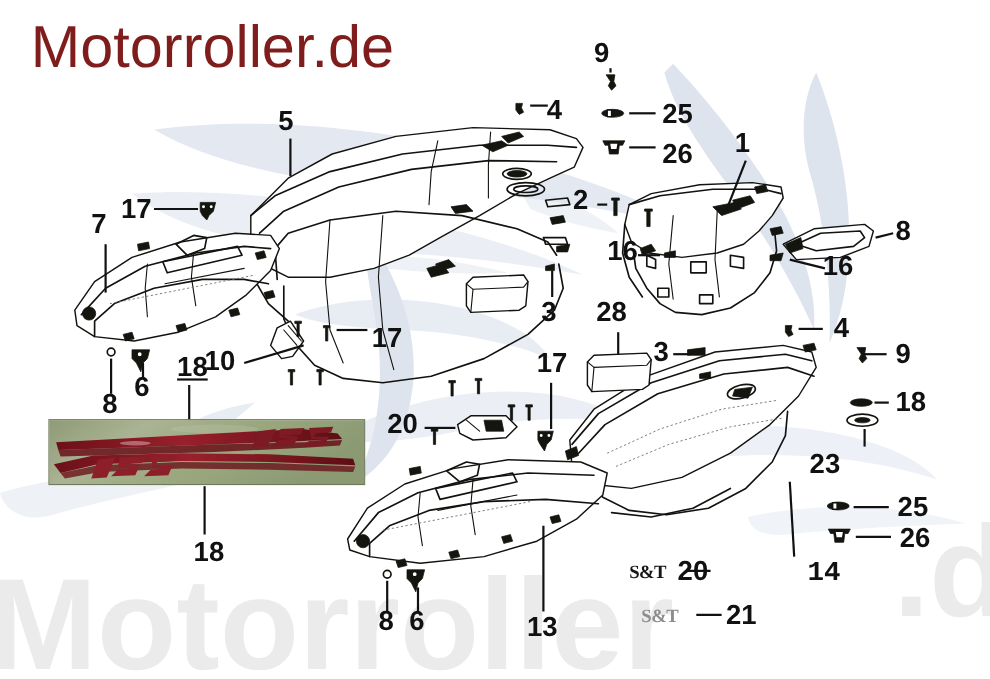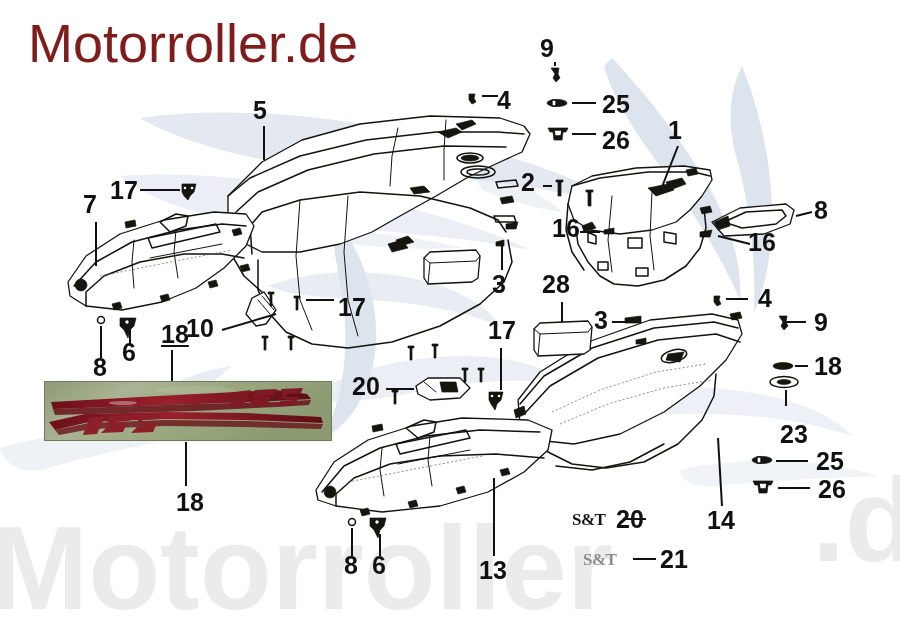--- a/index.html
+++ b/index.html
@@ -416,32 +416,32 @@
   <div class="lbl" style="left:372px; top:553px;">6</div>
   <div class="lbl" style="left:83px;  top:192px;">7</div>
   <div class="lbl" style="left:93px;  top:355px;">8</div>
   <div class="lbl" style="left:344px; top:553px;">8</div>
   <div class="lbl" style="left:540px; top:36px;">9</div>
   <div class="lbl" style="left:814px; top:310px;">9</div>
   <div class="lbl" style="left:186px; top:316px;">10</div>
   <div class="lbl" style="left:338px; top:295px;">17</div>
   <div class="lbl" style="left:352px; top:374px;">20</div>
   <div class="lbl" style="left:479px; top:558px;">13</div>
-  <div class="lbl" style="left:707px; top:508px;">14</div>
+  <div class="lbl" style="left:734px; top:508px;font-family:Liberation Mono, monospace;">14</div>
   <div class="lbl" style="left:814px; top:198px;">8</div>
   <div class="lbl" style="left:552px; top:216px;">16</div>
   <div class="lbl" style="left:748px; top:230px;">16</div>
   <div class="lbl" style="left:110px; top:178px;">17</div>
   <div class="lbl" style="left:488px; top:318px;">17</div>
   <div class="lbl" style="left:161px; top:322px;text-decoration:underline;">18</div>
   <div class="lbl" style="left:176px; top:490px;">18</div>
   <div class="lbl" style="left:616px; top:507px;">20</div>
   <div class="lbl" style="left:660px; top:547px;text-align:right;">21</div>
   <div class="lbl" style="left:814px; top:354px;">18</div>
-  <div class="lbl" style="left:780px; top:410px;margin-top:12px;">23</div>
+  <div class="lbl" style="left:736px; top:410px;">23</div>
   <div class="lbl" style="left:542px; top:272px;">28</div>
   <div class="lbl" style="left:602px; top:92px;">25</div>
   <div class="lbl" style="left:816px; top:449px;">25</div>
   <div class="lbl" style="left:602px; top:128px;">26</div>
   <div class="lbl" style="left:818px; top:477px;">26</div>
 
   <div class="st" id="st-20" style="left:572px; top:511px;">S&amp;T</div>
   <div class="st" id="st-21" style="left:583px; top:551px;">S&amp;T</div>
 
 </div>

